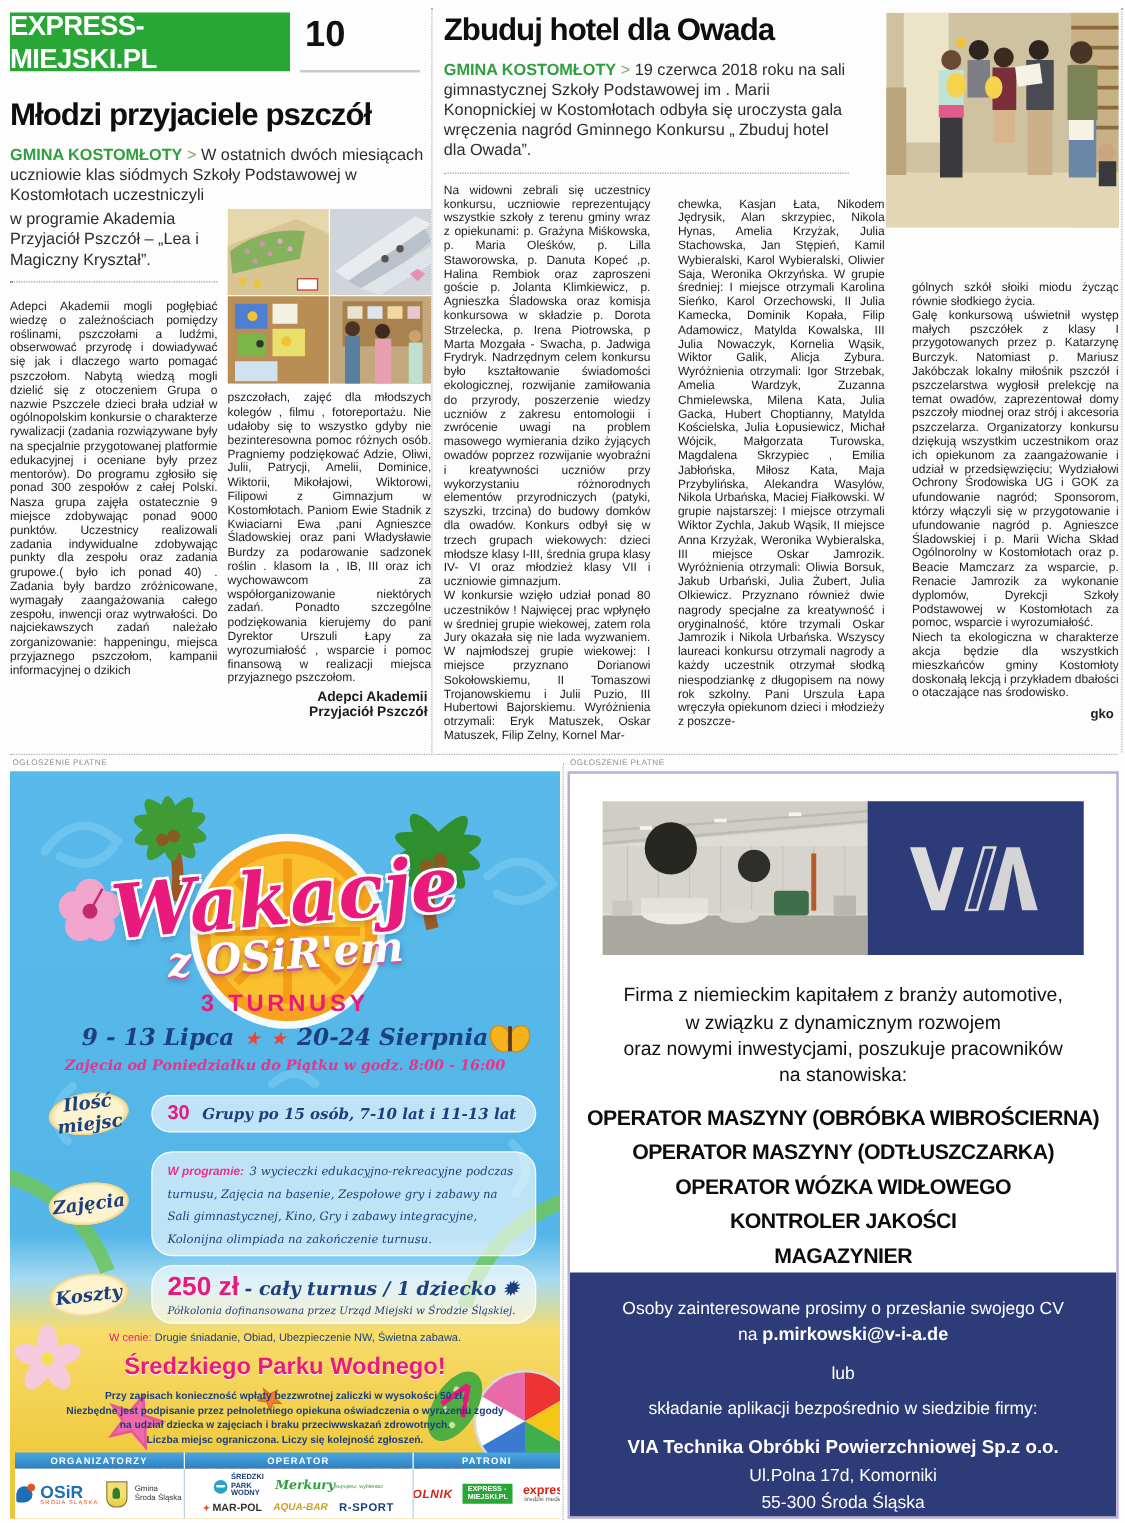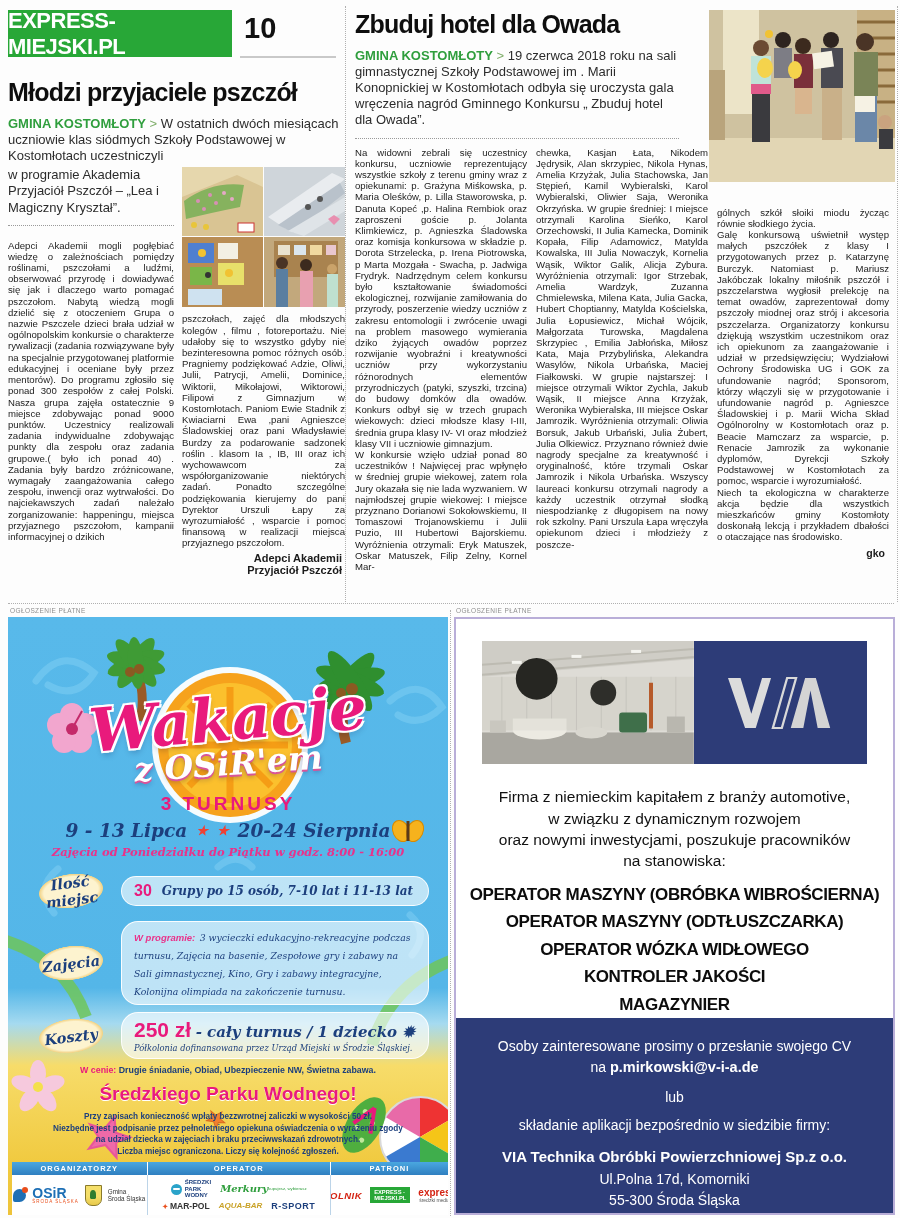--- a/index.html
+++ b/index.html
@@ -30,21 +30,21 @@
   .a1-left{width:166px;}
   .a1-left .dotted-rule{margin:9px 0 14px;}
   .a1-right{width:163px;display:flex;flex-direction:column;}
   .collage{width:163px;height:140px;display:block;}
   .a1-right .bodytext{margin-top:6px;}
   .signature{text-align:right;font-weight:bold;font-size:11px;line-height:12.5px;margin-top:3px;padding-right:3px;}
   .article2{position:absolute;left:355px;top:10px;width:540px;height:593px;overflow:hidden;}
   .a2-photo{position:absolute;right:0;top:0;width:186px;height:172px;display:block;}
   .a2-lead{width:322px;margin-top:9px;}
   .a2-rule{width:324px;margin-top:9px;}
-  .a2-cols{display:flex;gap:9px;margin-top:8px;}
+  .a2-cols{display:flex;gap:22px;margin-top:8px;align-items:center;}
   .a2col{width:172px;}
   .a2col3{padding-top:60px;}
   .byline{text-align:right;font-weight:bold;font-size:10.5px;margin-top:4px;padding-right:4px;}
   
   .ad-label{position:absolute;top:607px;font-size:6.5px;color:#8f8f8f;letter-spacing:.4px;}
   .ad-label-left{left:10px;}
   .ad-label-right{left:456px;}
   
   .ad-osir{position:absolute;left:8px;top:617px;width:440px;height:598px;overflow:hidden;
            background:linear-gradient(180deg,#58b9ea 0%,#54b6e8 62%,#a5daf0 68%,#f7dc6a 75%,#f0c93e 92%,#eec33a 100%);}
@@ -71,21 +71,21 @@
   .osir-pill{flex:1;background:rgba(255,255,255,.62);border:1px solid rgba(255,255,255,.9);
              border-radius:17px;padding:5px 12px;color:#1c3f7d;}
   .pill-center{display:flex;align-items:center;gap:10px;}
   .pill-big{color:#e91a7c;font-weight:bold;font-size:16px;}
   .pill-text{font-family:"DejaVu Serif",serif;font-style:italic;font-weight:bold;font-size:12px;}
   .pill-hl{color:#e9328a;font-weight:bold;font-style:italic;font-size:9.5px;}
   .pill-text-sm{font-family:"DejaVu Serif",serif;font-style:italic;font-size:9.3px;line-height:1.35;}
   .pill-price{color:#e91a7c;font-weight:bold;font-size:21px;}
   .pill-cost-text{font-family:"DejaVu Serif",serif;font-style:italic;font-weight:bold;font-size:15px;}
   .pill-subtext{font-family:"DejaVu Serif",serif;font-style:italic;font-size:8.3px;margin-top:1px;}
-  .osir-wcenie{margin-top:6px;font-size:8.8px;font-weight:bold;color:#1c3f7d;}
+  .osir-wcenie{margin-top:6px;font-size:8.8px;font-weight:normal;color:#1c3f7d;}
   .wc-label{color:#e91a7c;}
   .osir-signup{margin-top:8px;text-align:center;color:#e91a7c;font-weight:bold;font-size:19px;line-height:1.12;
                text-shadow:0 1px 0 #fff;}
   .osir-fineprint{margin-top:7px;text-align:center;color:#1c3f7d;font-weight:bold;font-size:8.2px;
                   line-height:1.4;white-space:pre-line;}
   .osir-phone{margin-top:6px;color:#e91a7c;font-weight:bold;font-size:16px;}
   .osir-footer{position:absolute;left:4px;right:0;bottom:0;z-index:2;}
   .osir-footer-head{display:flex;height:13px;background:linear-gradient(180deg,#4aa7e0,#2f7fc0);}
   .ofh-cell{display:flex;align-items:center;justify-content:center;color:#fff;font-weight:bold;
             font-size:7.5px;letter-spacing:1px;border-right:1px solid #fff;}

